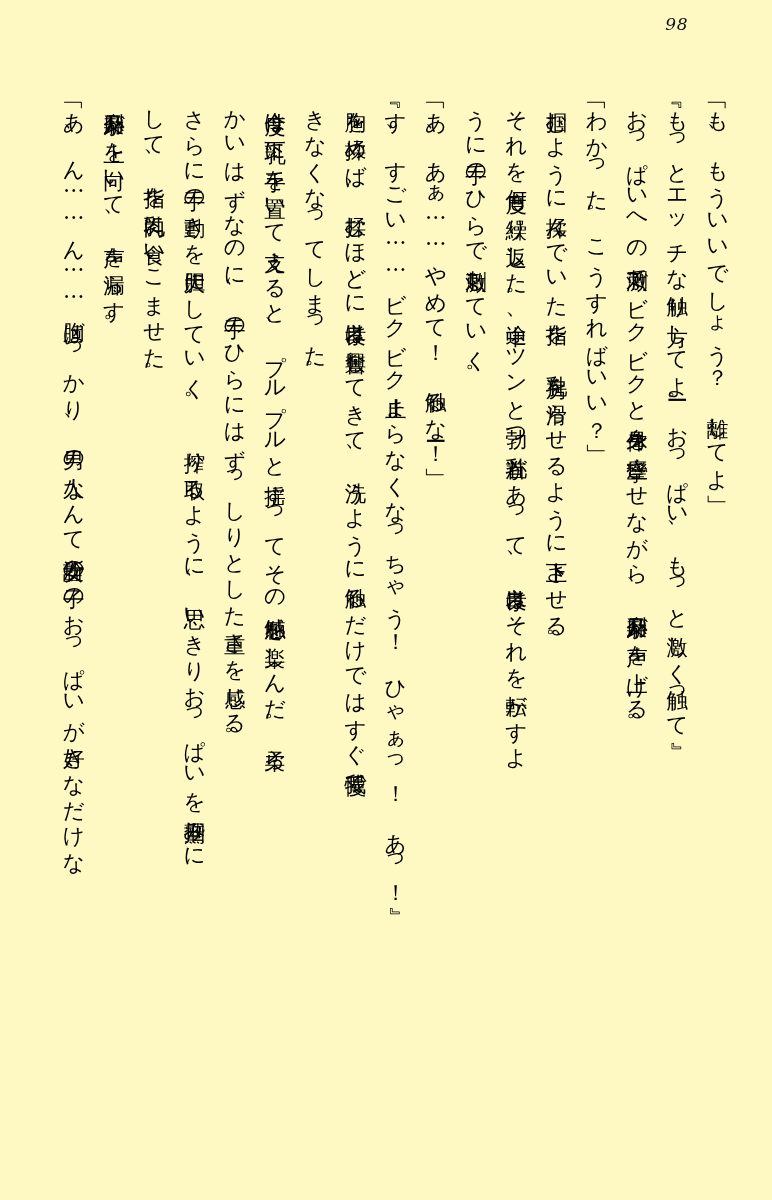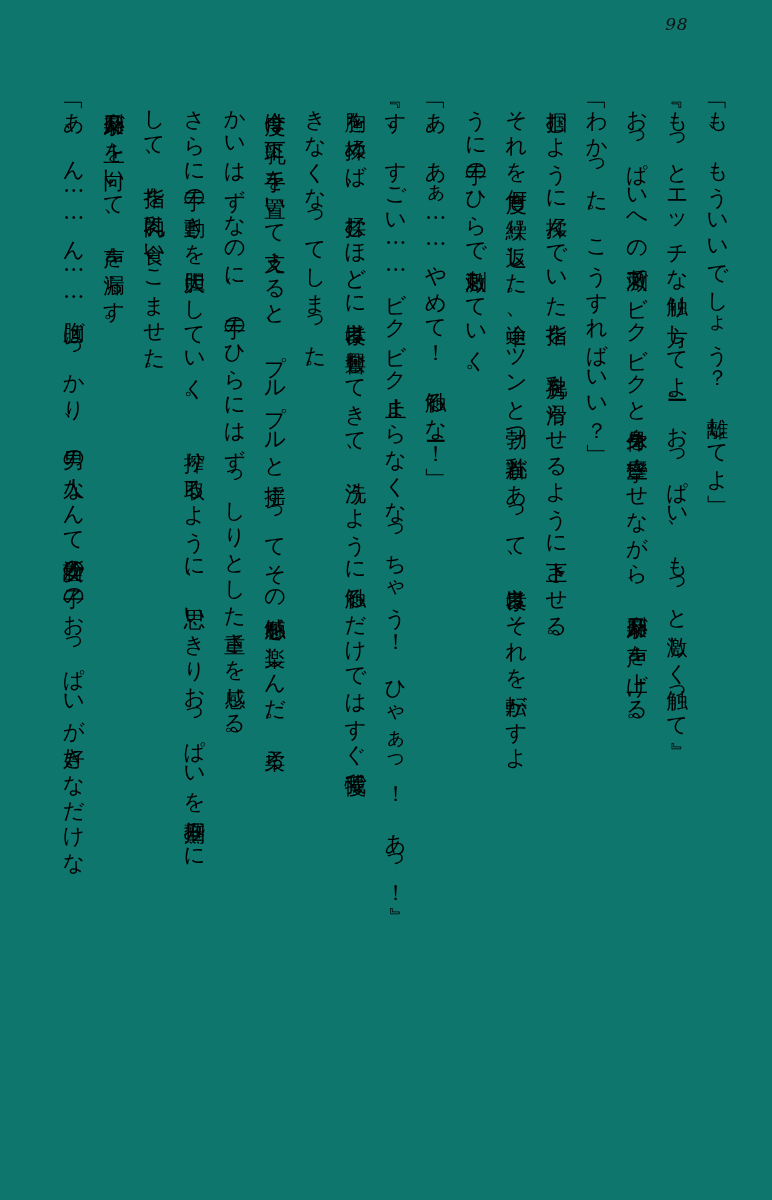--- a/index.html
+++ b/index.html
@@ -4,21 +4,21 @@
 <style>
   html, body {
     margin: 0;
     padding: 0;
     background: #ffffff;
   }
   .page {
     position: relative;
     width: 772px;
     height: 1200px;
-    background: #0f766e;
+    background: #fef9c3;
     overflow: hidden;
     font-family: "DejaVu Serif", "Liberation Serif", serif;
     color: #000000;
   }
   .page-number {
     position: absolute;
     top: 14px;
     right: 84px;
     font-family: "DejaVu Serif", "Liberation Serif", serif;
     font-style: italic;

